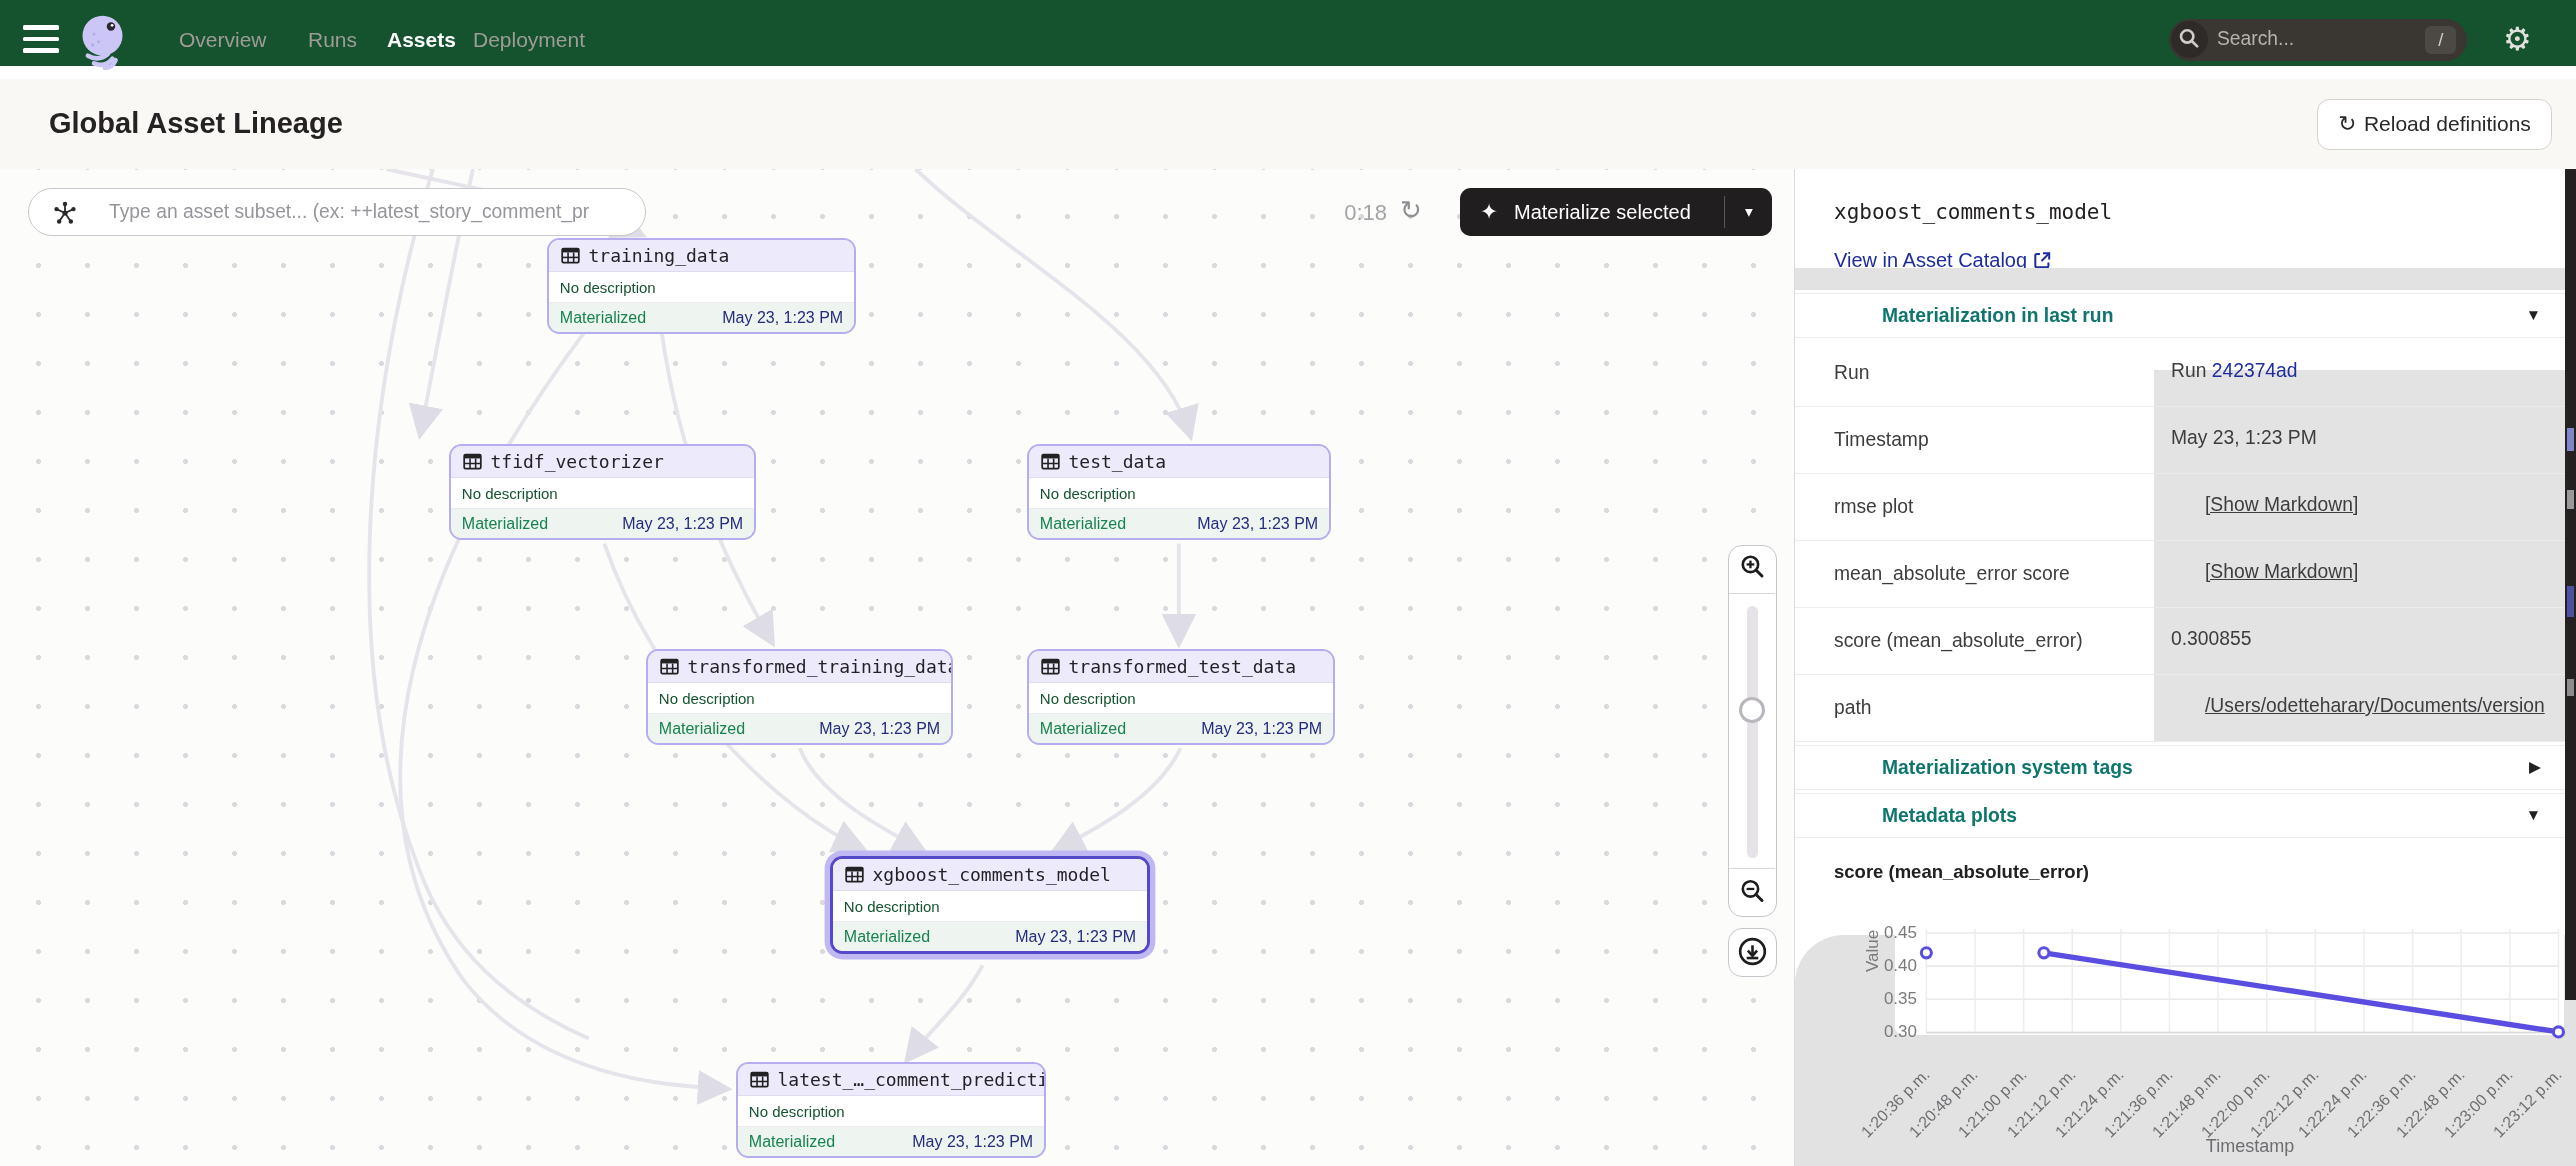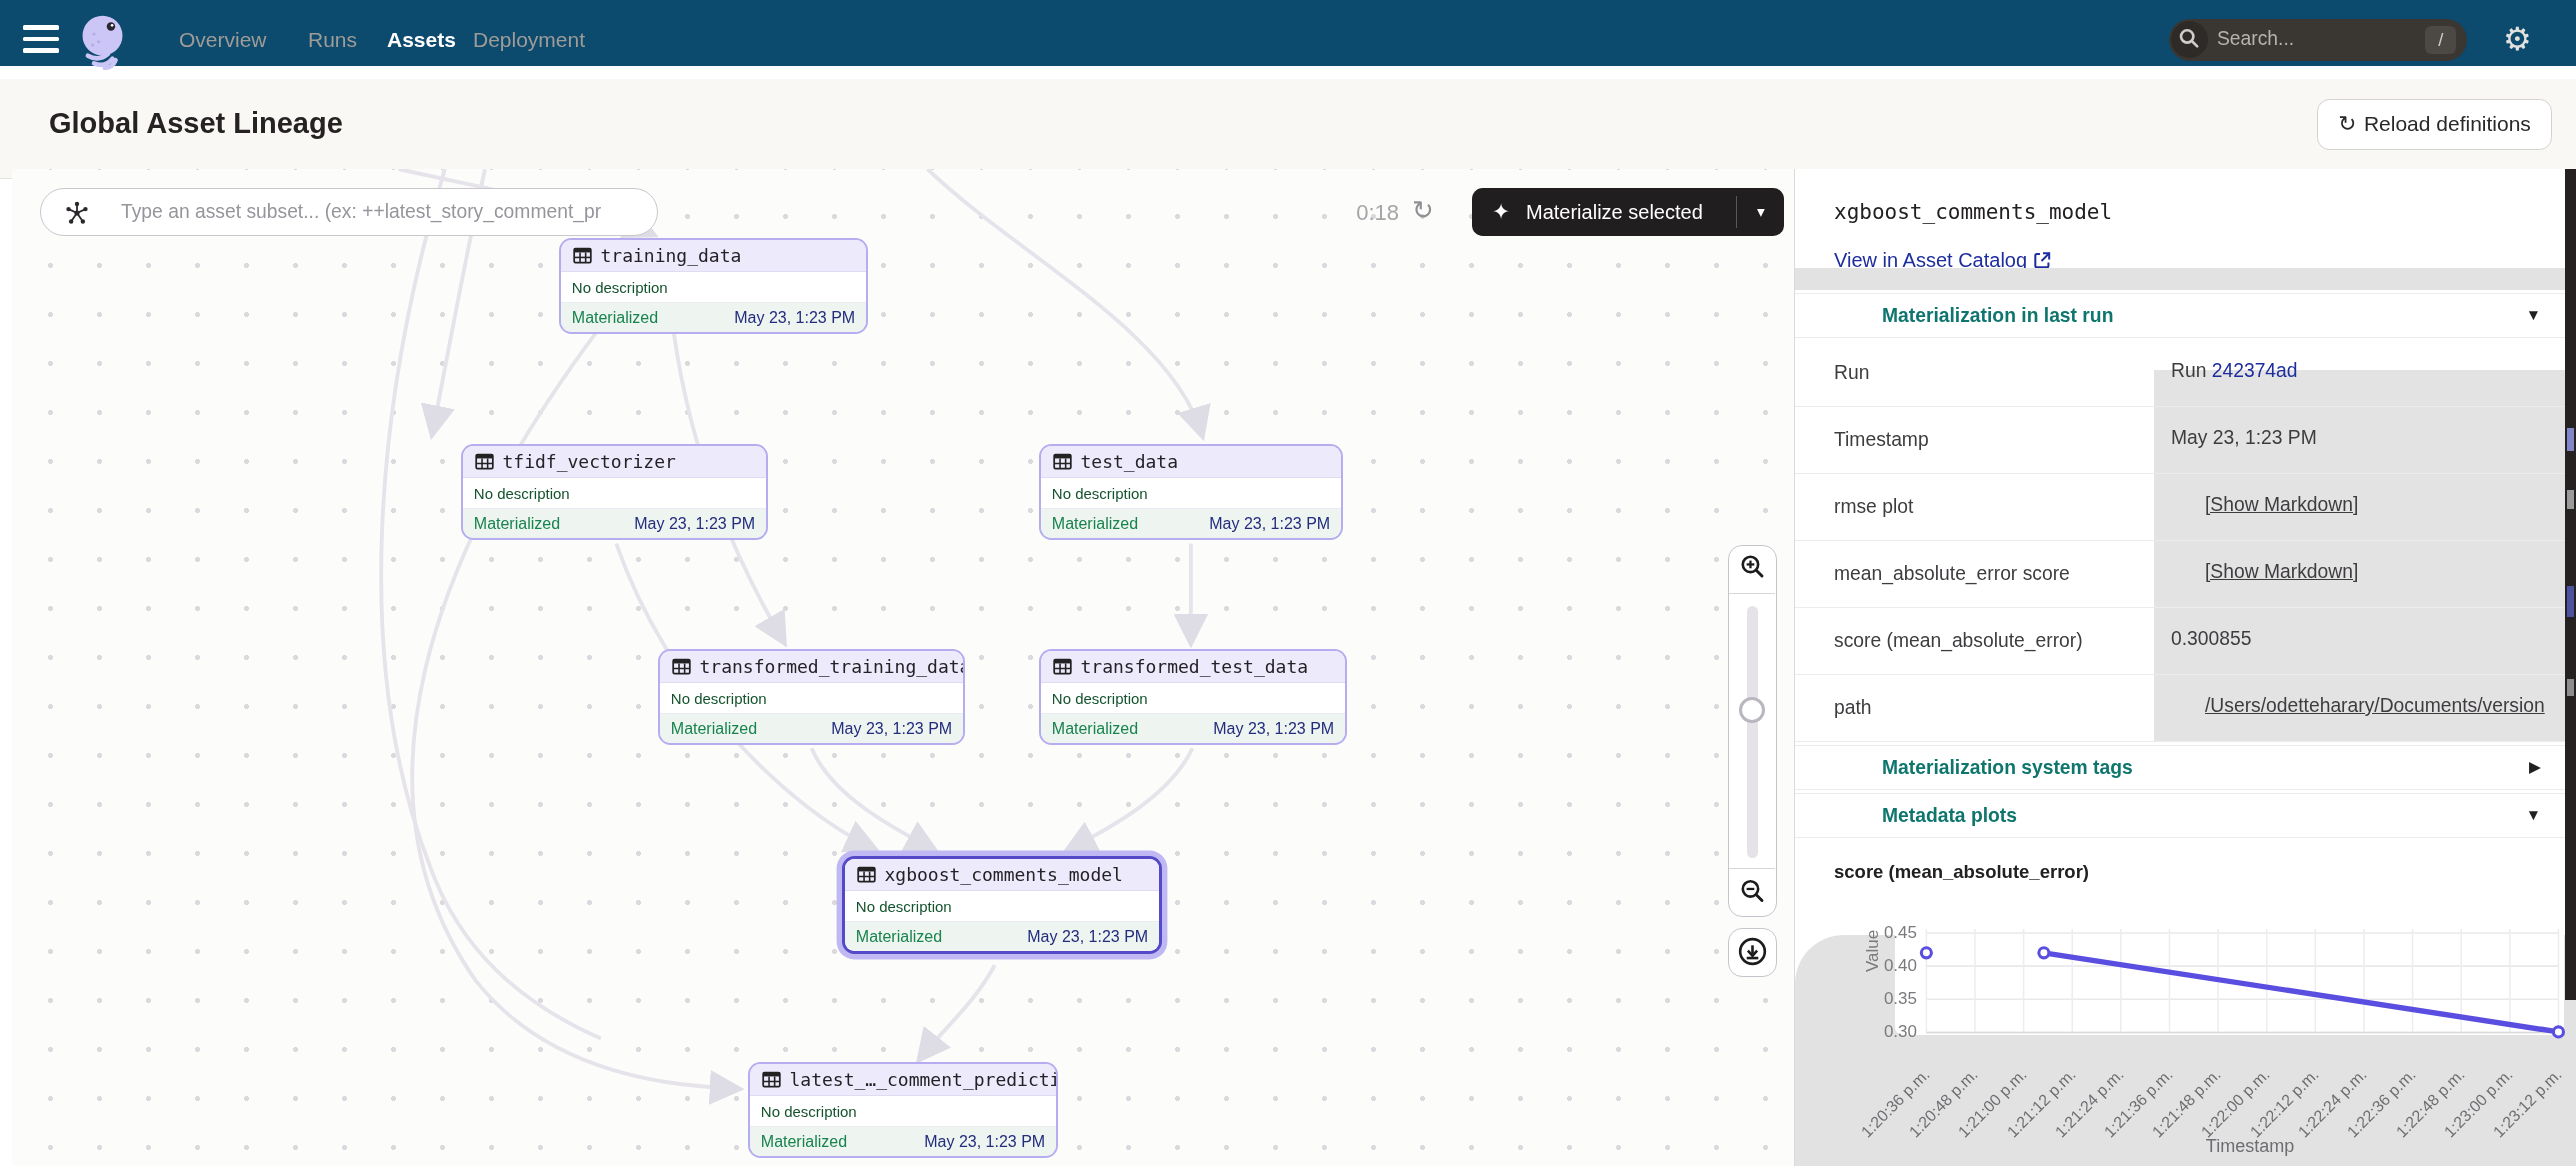--- a/index.html
+++ b/index.html
@@ -1,20 +1,20 @@
 <!DOCTYPE html>
 <html style="font-size:12.4px"><head>
 <meta charset="utf-8">
 <style>
   * { margin:0; padding:0; box-sizing:border-box; }
   html,body { width:2576px; height:1167px; overflow:hidden; background:#fff;
     font-family:"Liberation Sans", sans-serif; }
 
   
-  #navbar { position:absolute; left:0; top:0; width:2576px; height:66px; background:#0c4a6e; }
+  #navbar { position:absolute; left:0; top:0; width:2576px; height:66px; background:#14532d; }
   #hamburger { position:absolute; left:23px; top:25px; width:36px; height:29px; cursor:pointer; }
   #hamburger span { display:block; width:36px; height:4.6px; background:#fff; border-radius:1.5px; margin-bottom:7px; }
   #logo { position:absolute; left:71px; top:7.7px; width:63px; height:63px; }
   .nav-tab { position:absolute; top:0; height:79px; line-height:79px; font-size:21px; color:#9f9c98; cursor:pointer; }
   .nav-tab.active { color:#ffffff; font-weight:bold;margin-left:7px; }
   #search-pill { position:absolute; left:2169px; top:18.5px; width:298px; height:42px; background:#3a3632; border-radius:21px; }
   #search-iconwrap { position:absolute; left:2.3px; top:2.3px; width:37px; height:37px; border-radius:18.5px; background:#2d2a27; }
   #search-input { position:absolute; left:48px; top:4.6px; width:178px; height:32px; background:transparent; border:none; outline:none; color:#e8e6e3; font-size:19.3px; }
   #search-input::placeholder { color:#b6b3af; }
   #slash-badge { position:absolute; right:10.8px; top:7px; width:31px; height:28px; background:#4c4843; border-radius:6.2px; color:#ceccc8; font-size:18.5px; text-align:center; line-height:28px; }
@@ -22,21 +22,21 @@
 
   
   #page-header { position:absolute; left:0; top:79px; width:2576px; height:100px; background:#f9f8f5; border-bottom:1.5px solid #e5e3e0; }
   #page-title { position:absolute; left:49px; top:28px; font-size:29px; font-weight:bold; color:#262223; }
   #reload-btn { position:absolute; left:2317px; top:20px; width:235px; height:51px; background:#fff; border:1.5px solid #d4d2cf; border-radius:12.4px; font-size:21px; color:#2b2828; text-align:center; line-height:48px; cursor:pointer; }
   #reload-btn .ricon { font-size:21.6px; margin-right:7.7px; }
 
   
   #canvas { position:absolute; left:0; top:169px; width:1794px; height:997px; background:#fcfcfb;
     background-image:radial-gradient(circle, #dbd9de 2.3px, transparent 2.7px);
-    background-size:49px 49px; background-position:14px 23px;margin-left:12px; }
+    background-size:49px 49px; background-position:14px 23px; }
   #edges { position:absolute; left:0; top:0; }
 
   #subset-input-wrap { position:absolute; left:28px; top:19.3px; width:618px; height:48px; background:#fff; border:1.5px solid #c9c7cd; border-radius:24px; }
   #subset-input { position:absolute; left:80px; top:4.6px; width:525px; height:36px; border:none; outline:none; font-size:19.3px; color:#3a383c; background:transparent; }
   #subset-input::placeholder { color:#97949c; }
   #subset-icon { position:absolute; left:23px; top:10.8px; }
   #timer { position:absolute; left:1313px; top:31px; width:74px; text-align:right; font-size:22px; color:#a6a4a7; }
   #refresh-icon { position:absolute; left:1400px; top:26px; font-size:26px; color:#918f93; cursor:pointer; }
   #materialize-btn { position:absolute; left:1460px; top:19.3px; width:312px; height:48px; background:#211e1f; border-radius:10.8px; color:#fff; cursor:pointer; }
   #materialize-btn .mlabel { position:absolute; left:54px; top:0; height:48px; line-height:48px; font-size:20px; }

